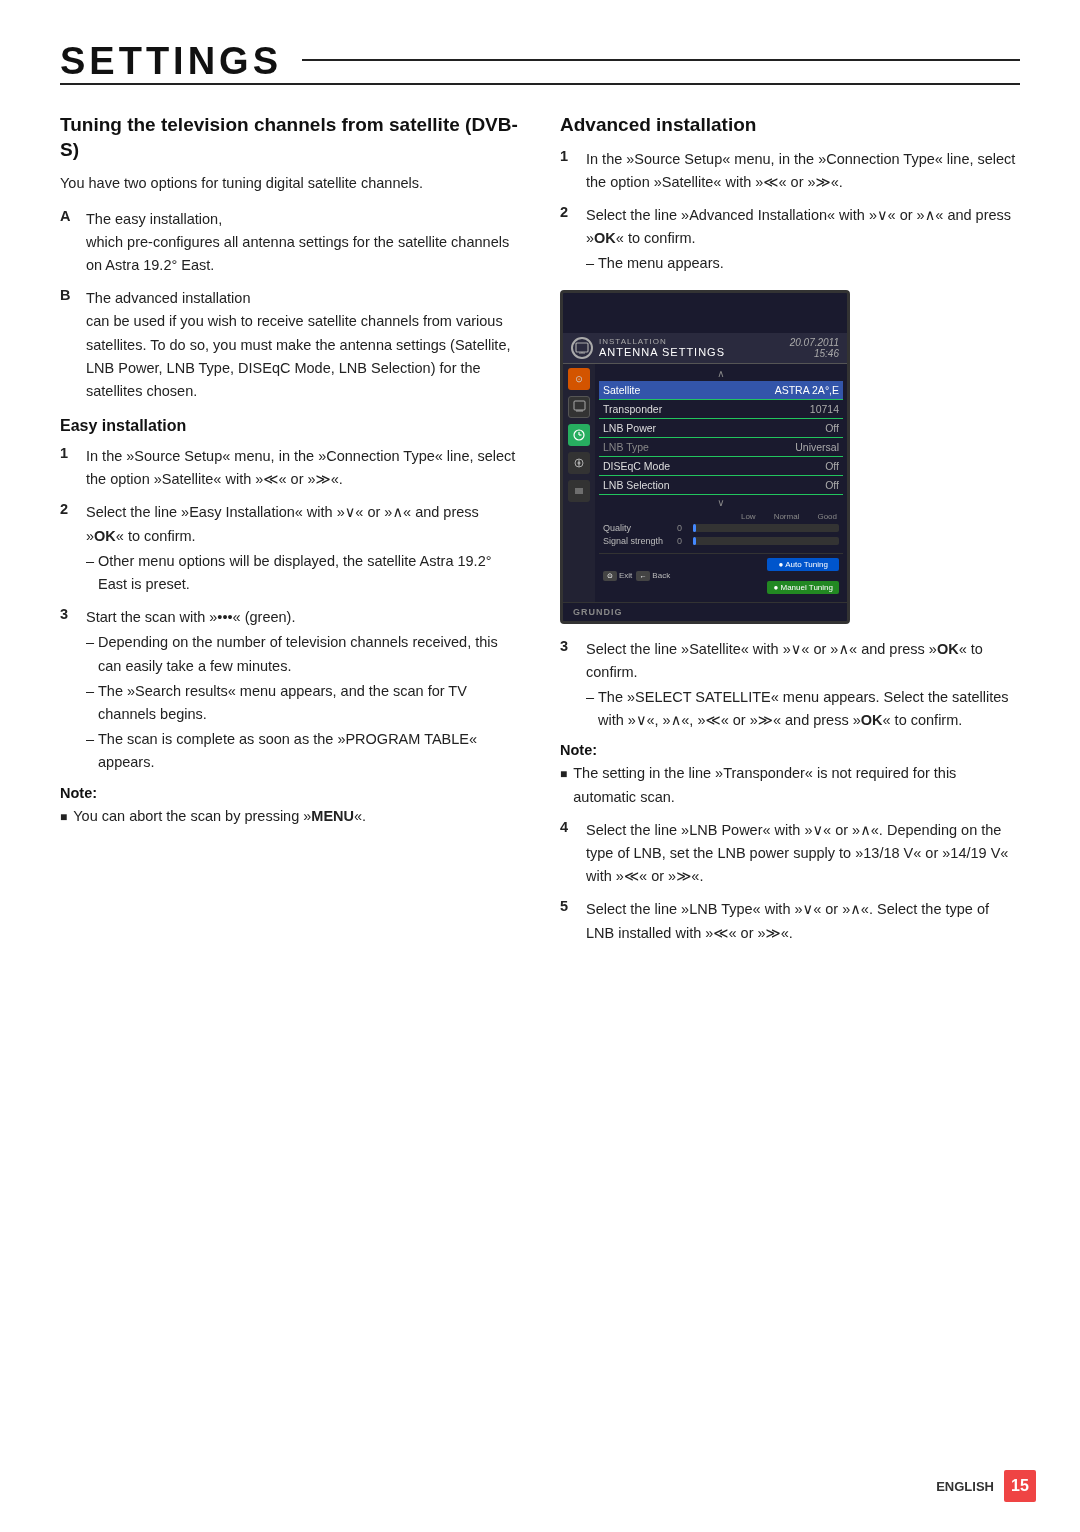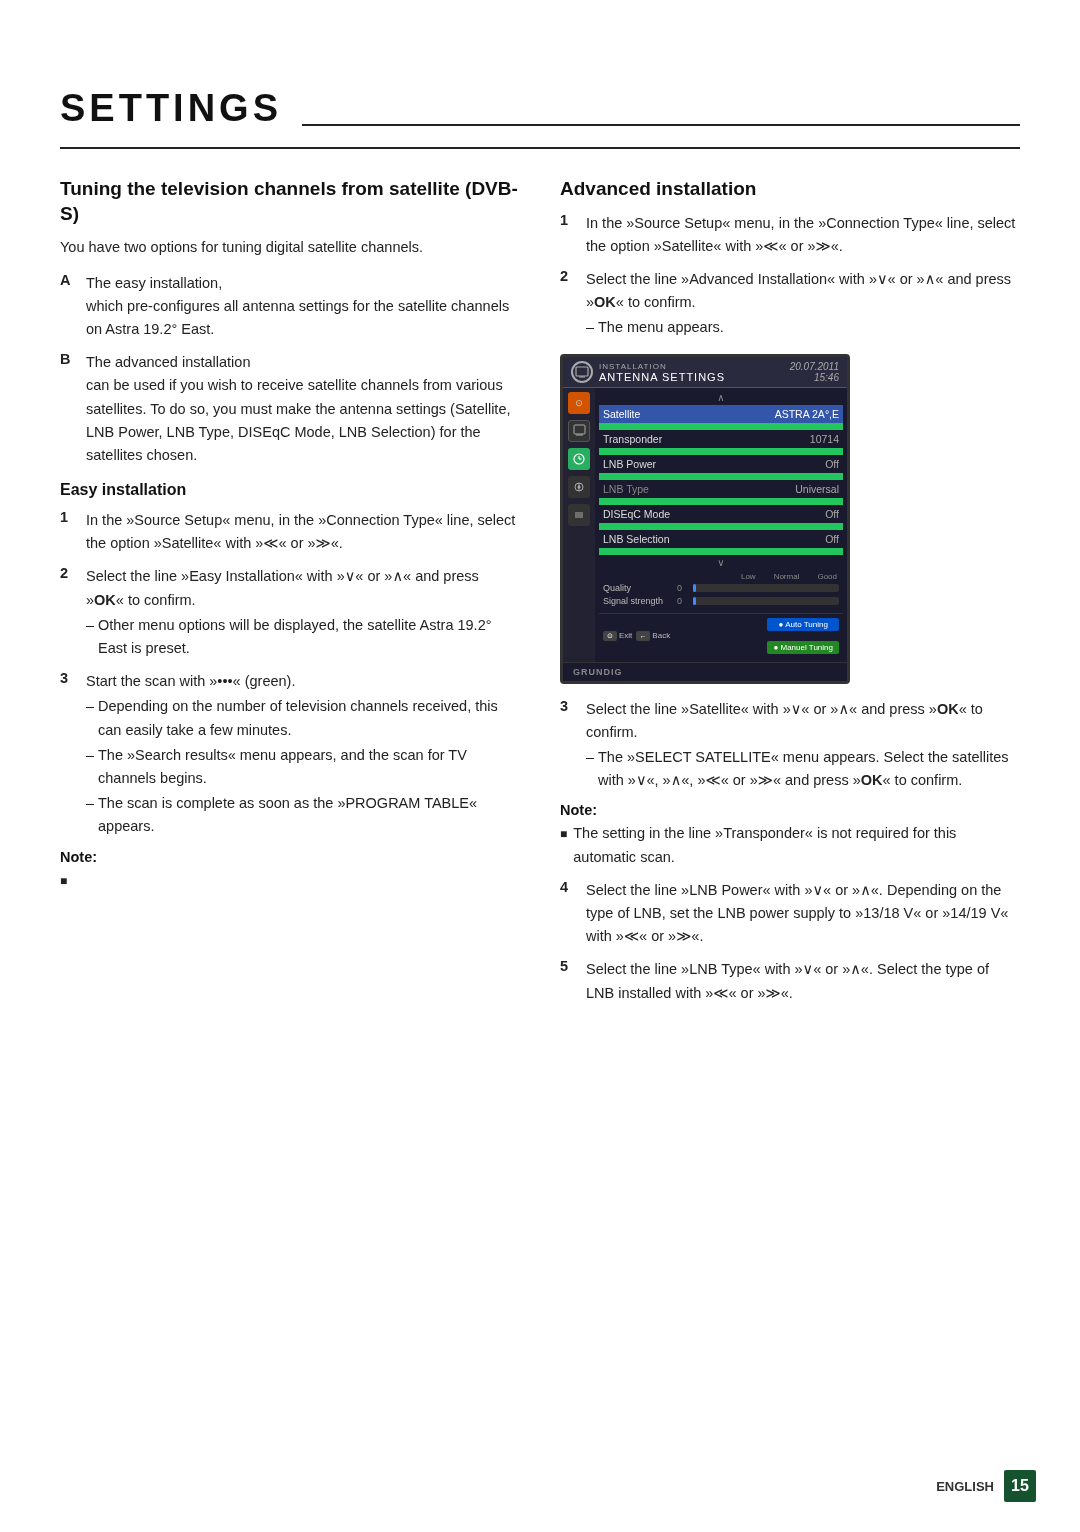--- a/index.html
+++ b/index.html
@@ -9,25 +9,24 @@
       background: #ffffff;
       font-family: Arial, Helvetica, sans-serif;
       font-size: 15px;
       color: #222;
       padding: 40px 60px 40px 60px;
     }
 
     
     .page-title-section {
       display: flex;
-      align-items: flex-end;
+      align-items: center;
       margin-bottom: 28px;
       border-bottom: 2px solid #222;
-      padding-bottom: 17px;
-      margin-top: 47px;
+      padding-bottom: 0;
     }
     .page-title {
       font-size: 38px;
       font-weight: 900;
       letter-spacing: 4px;
       color: #111;
       text-transform: uppercase;
       margin-right: 20px;
     }
     .page-title-line {
@@ -155,24 +154,25 @@
       background: #1a1a2e;
       border: 3px solid #333;
       border-radius: 4px;
       padding: 0;
       position: relative;
       font-size: 11px;
     }
     .tv-header {
       background: #2a2a3e;
       display: flex;
-      align-items: flex-end;
+      align-items: center;
       padding: 4px 8px;
       gap: 6px;
       border-bottom: 1px solid #555;
+      margin-top: 40px;
     }
     .tv-header-icon {
       width: 22px;
       height: 22px;
       border: 2px solid #aaa;
       border-radius: 50%;
       display: flex;
       align-items: center;
       justify-content: center;
       color: #ccc;
@@ -247,21 +247,21 @@
       color: #888;
       font-size: 10px;
       margin-top: 2px;
     }
 
     
     .tv-row {
       display: flex;
       justify-content: space-between;
       padding: 3px 4px;
-      border-bottom: 7px solid #22c55e;
+      border-bottom: 1px solid #22c55e;
       color: #ddd;
       font-size: 10.5px;
     }
     .tv-row.highlight {
       background: #3355aa;
       color: #fff;
     }
     .tv-row.dimmed {
       color: #888;
     }
@@ -382,21 +382,21 @@
       gap: 10px;
     }
     .footer-lang {
       font-size: 13px;
       font-weight: 700;
       color: #333;
     }
     .footer-pagenum {
       width: 32px;
       height: 32px;
-      background: #14532d;
+      background: #ef4444;
       color: #fff;
       display: flex;
       align-items: center;
       justify-content: center;
       font-size: 16px;
       font-weight: 700;
       border-radius: 2px;
     }
   </style>
 </head>
@@ -456,20 +456,21 @@
         <span class="sub-item">Depending on the number of television channels received, this can easily take a few minutes.</span>
         <span class="sub-item">The »Search results« menu appears, and the scan for TV channels begins.</span>
         <span class="sub-item">The scan is complete as soon as the »PRO­GRAM TABLE« appears.</span>
       </span>
     </div>
 
     <div class="note-block">
       <div class="note-label">Note:</div>
       <div class="note-text">
         <span class="note-bullet">■</span>
+        <span>You can abort the scan by pressing »<strong>MENU</strong>«.</span>
       </div>
     </div>
 
   </div>
 
   <div class="col-right">
 
     <h2 class="section-title">Advanced installation</h2>
 
     <div class="numbered-item">

